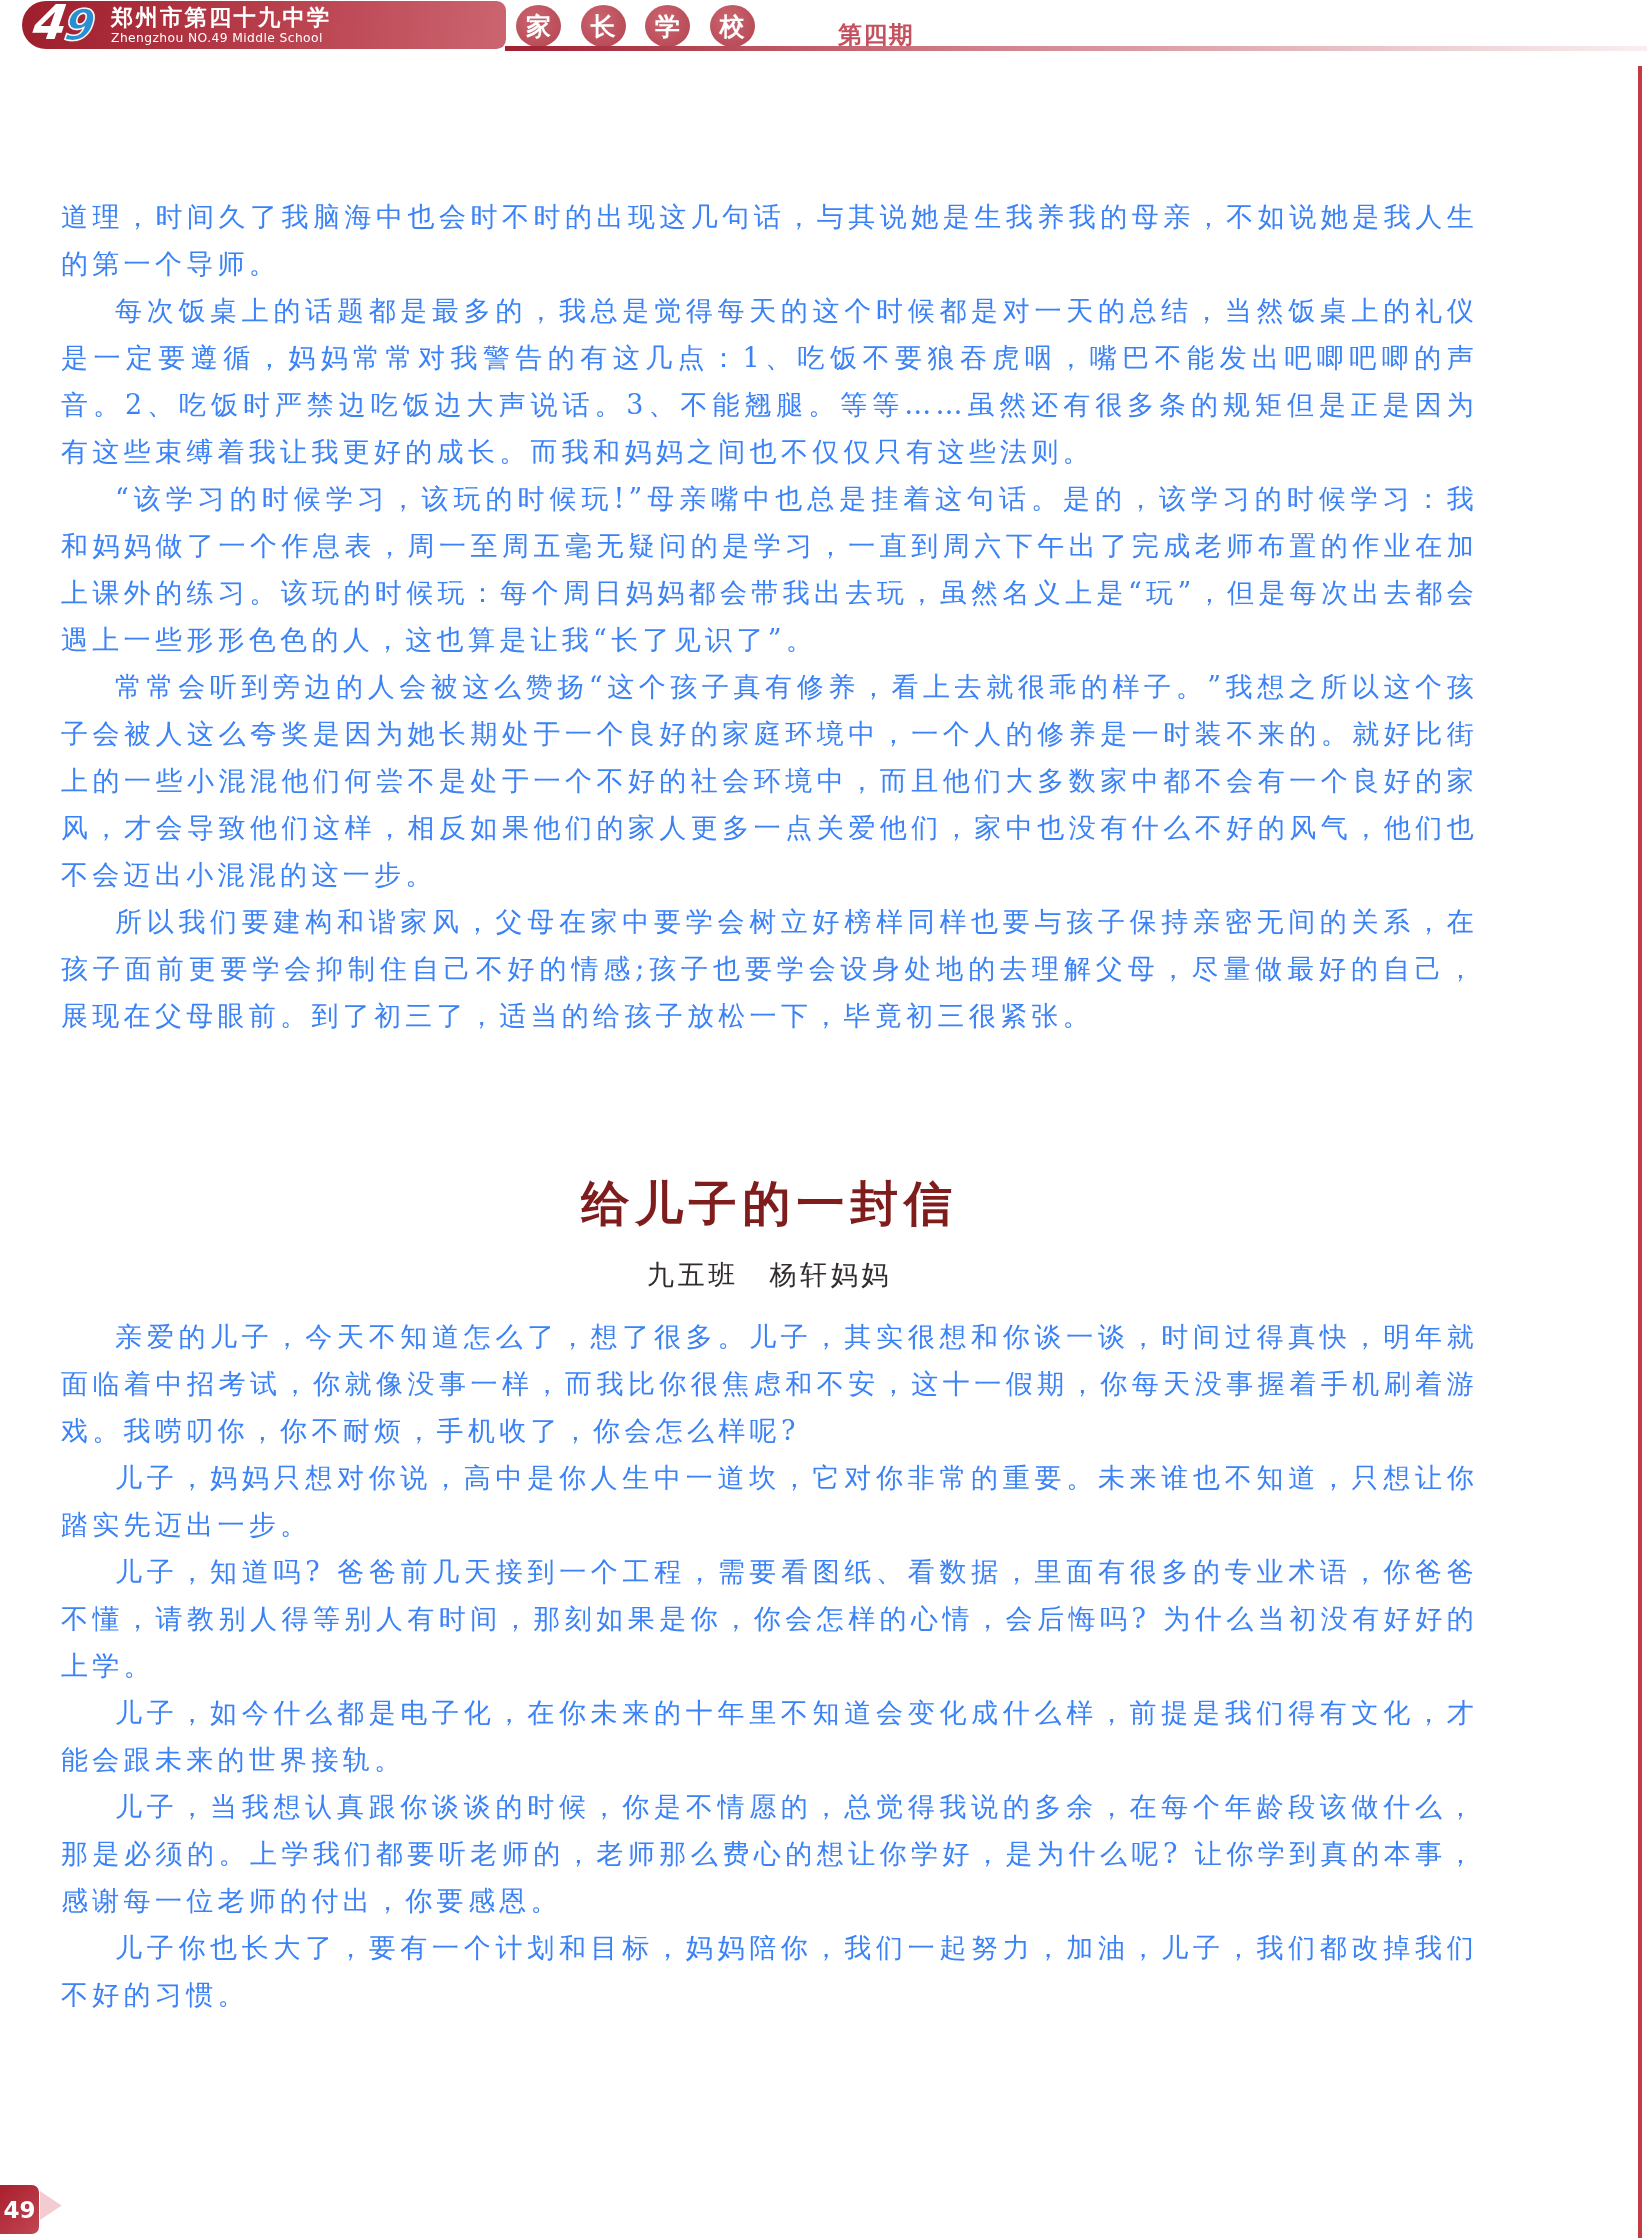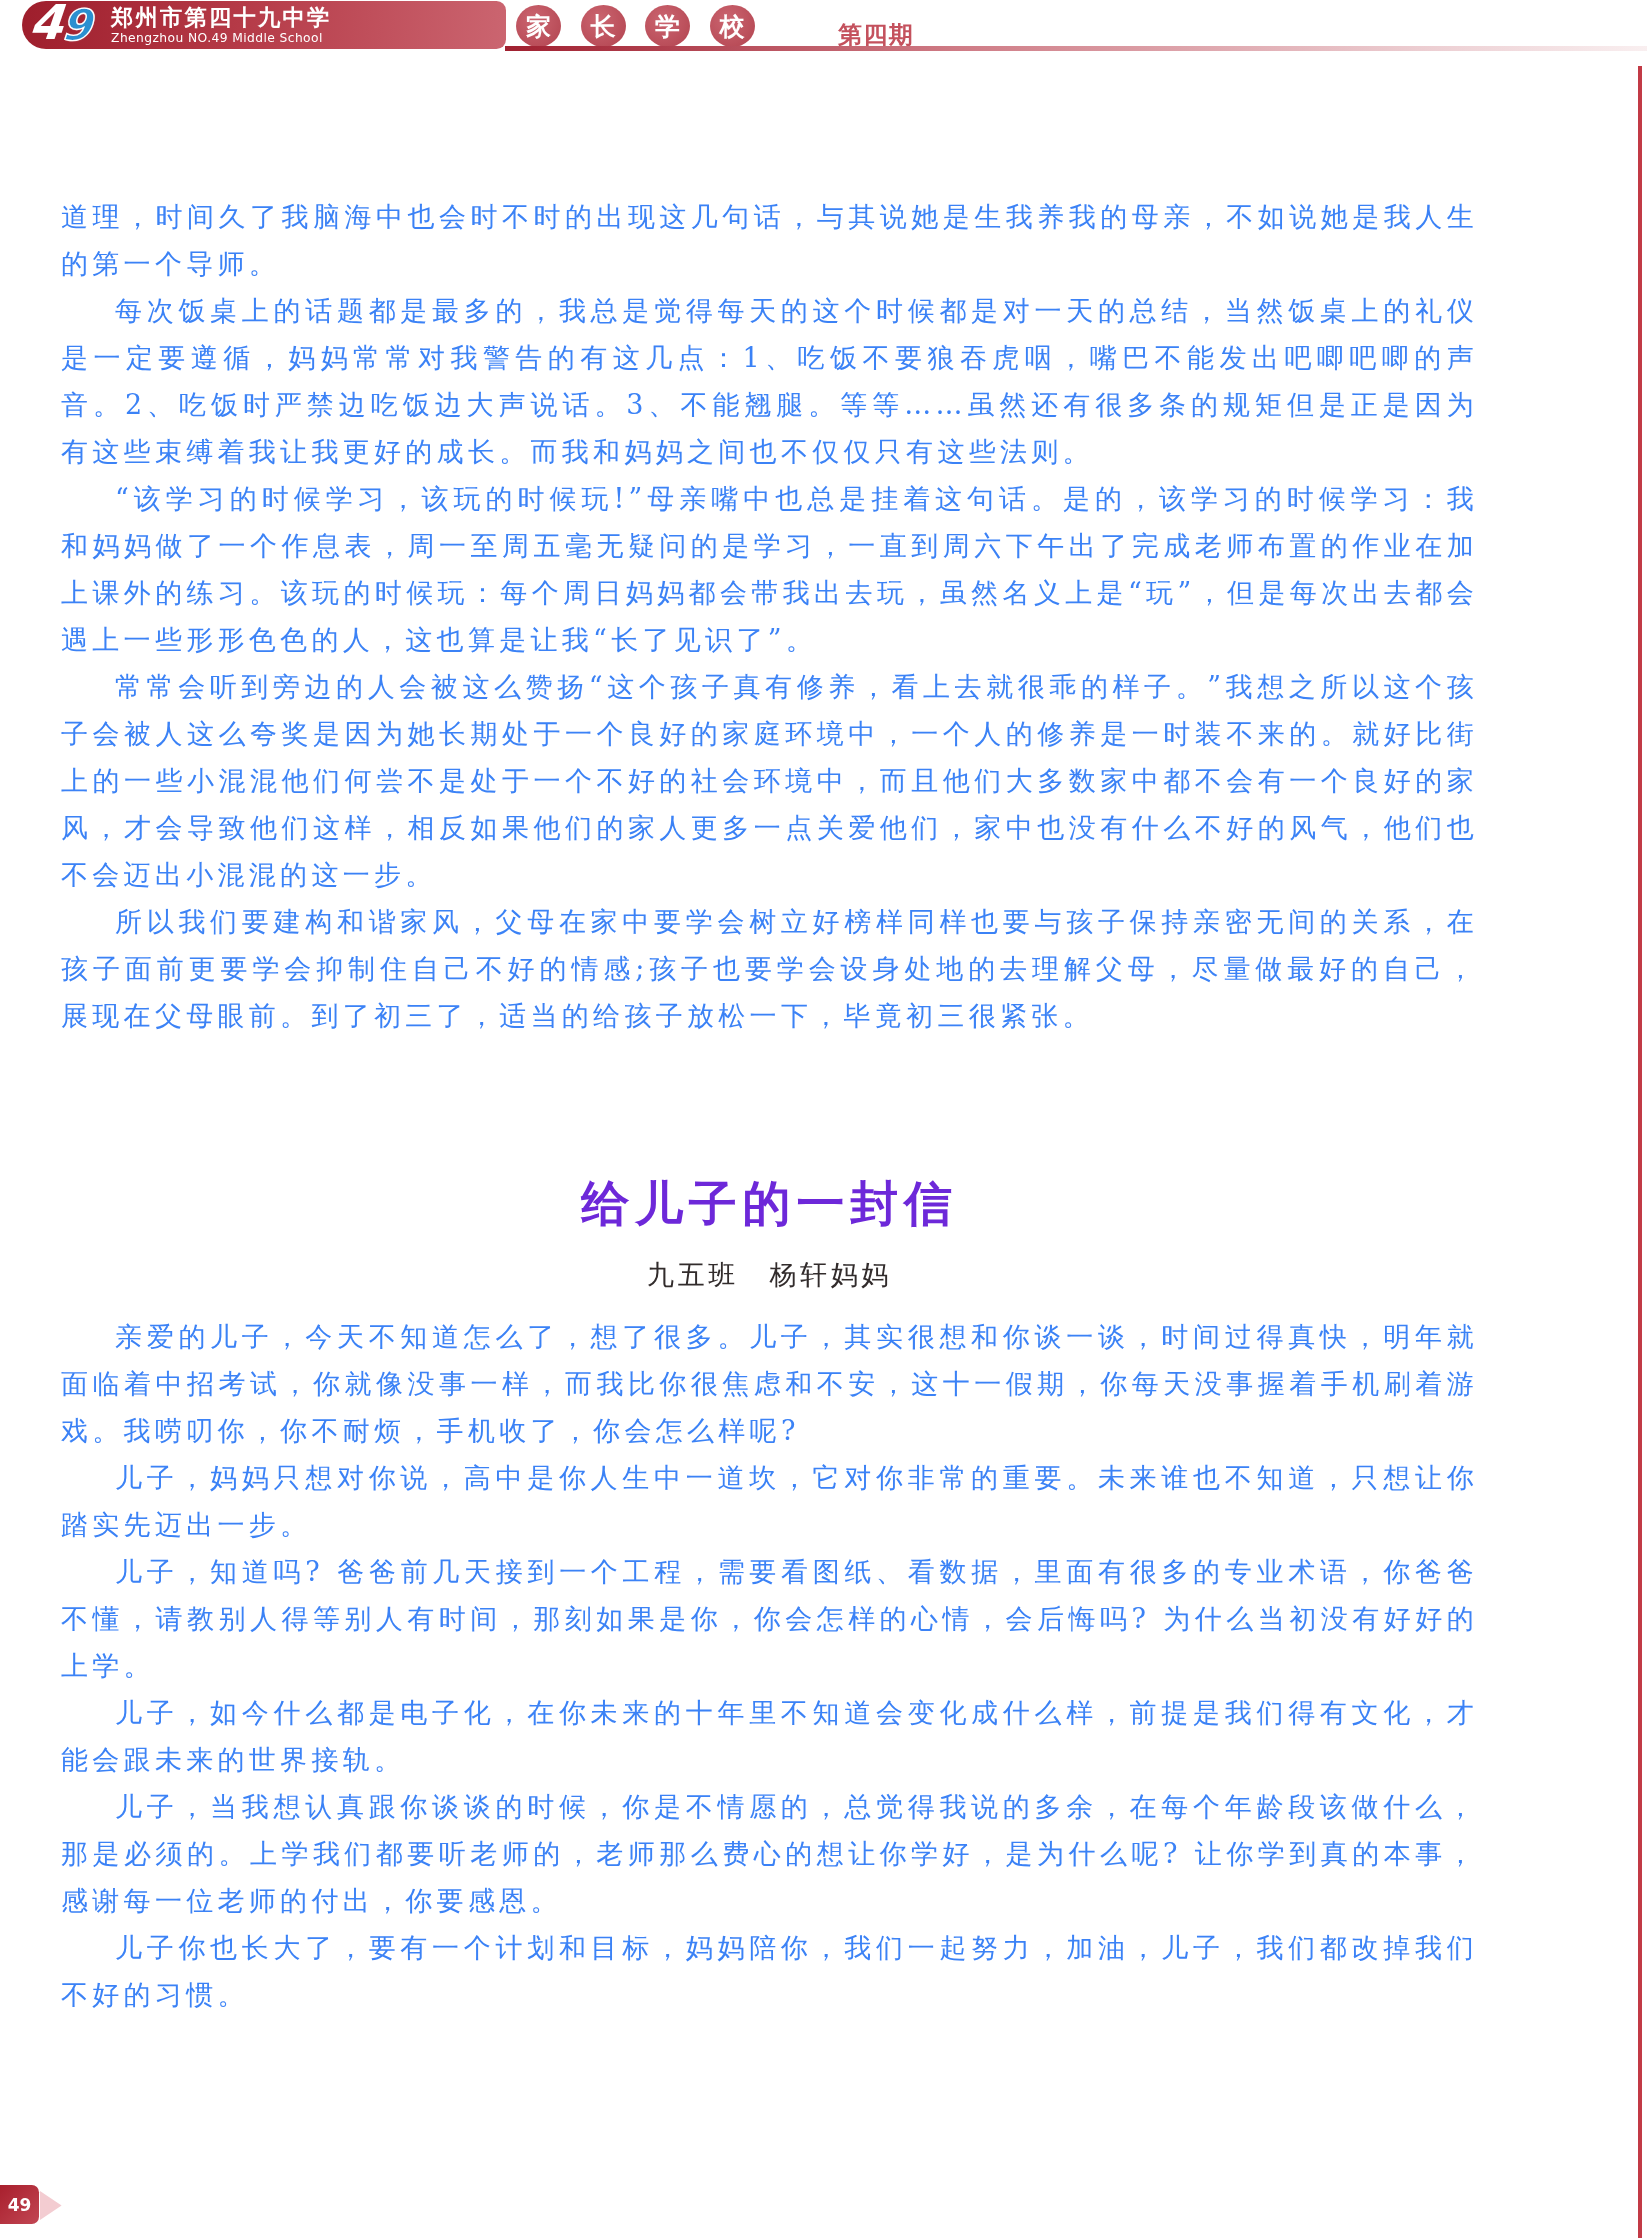--- a/index.html
+++ b/index.html
@@ -67,35 +67,35 @@
     font-size:27px;line-height:47px;letter-spacing:4.3px;
     color:#3b82f6;text-align:justify;text-indent:2em;
   }
   .article p.noindent{text-indent:0;}
   .article-top{top:193px;}
   .letter-body{top:1313px;}
 
   .letter-title{
     position:absolute;left:61px;top:1172px;width:1417px;
     text-align:center;
-    font-size:48px;font-weight:bold;color:#6d28d9;letter-spacing:5.8px;
+    font-size:48px;font-weight:bold;color:#7f1d1d;letter-spacing:5.8px;
     font-family:"DejaVu Serif",serif;
   }
   .letter-byline{
     position:absolute;left:61px;top:1257px;width:1417px;
     text-align:center;
     font-size:27px;color:#322c2c;letter-spacing:3.6px;
   }
 
   
   .page-badge{
-    position:absolute;left:0;top:2185px;width:39px;height:39px;
+    position:absolute;left:0;top:2185px;width:39px;height:49px;
     background:linear-gradient(135deg,#a81f2d,#c24653);
     border-radius:0 7.2px 7.2px 0;
-    color:#ffffff;font-size:17px;font-weight:bold;
+    color:#ffffff;font-size:23px;font-weight:bold;
     display:flex;align-items:center;justify-content:center;
     font-family:"DejaVu Sans",sans-serif;
   }
   .page-arrow{
     position:absolute;left:40px;top:2191px;width:21.6px;height:29px;
     background:#f3ccd1;
     clip-path:polygon(0 0,100% 50%,0 100%);
   }
 </style>
 </head>

